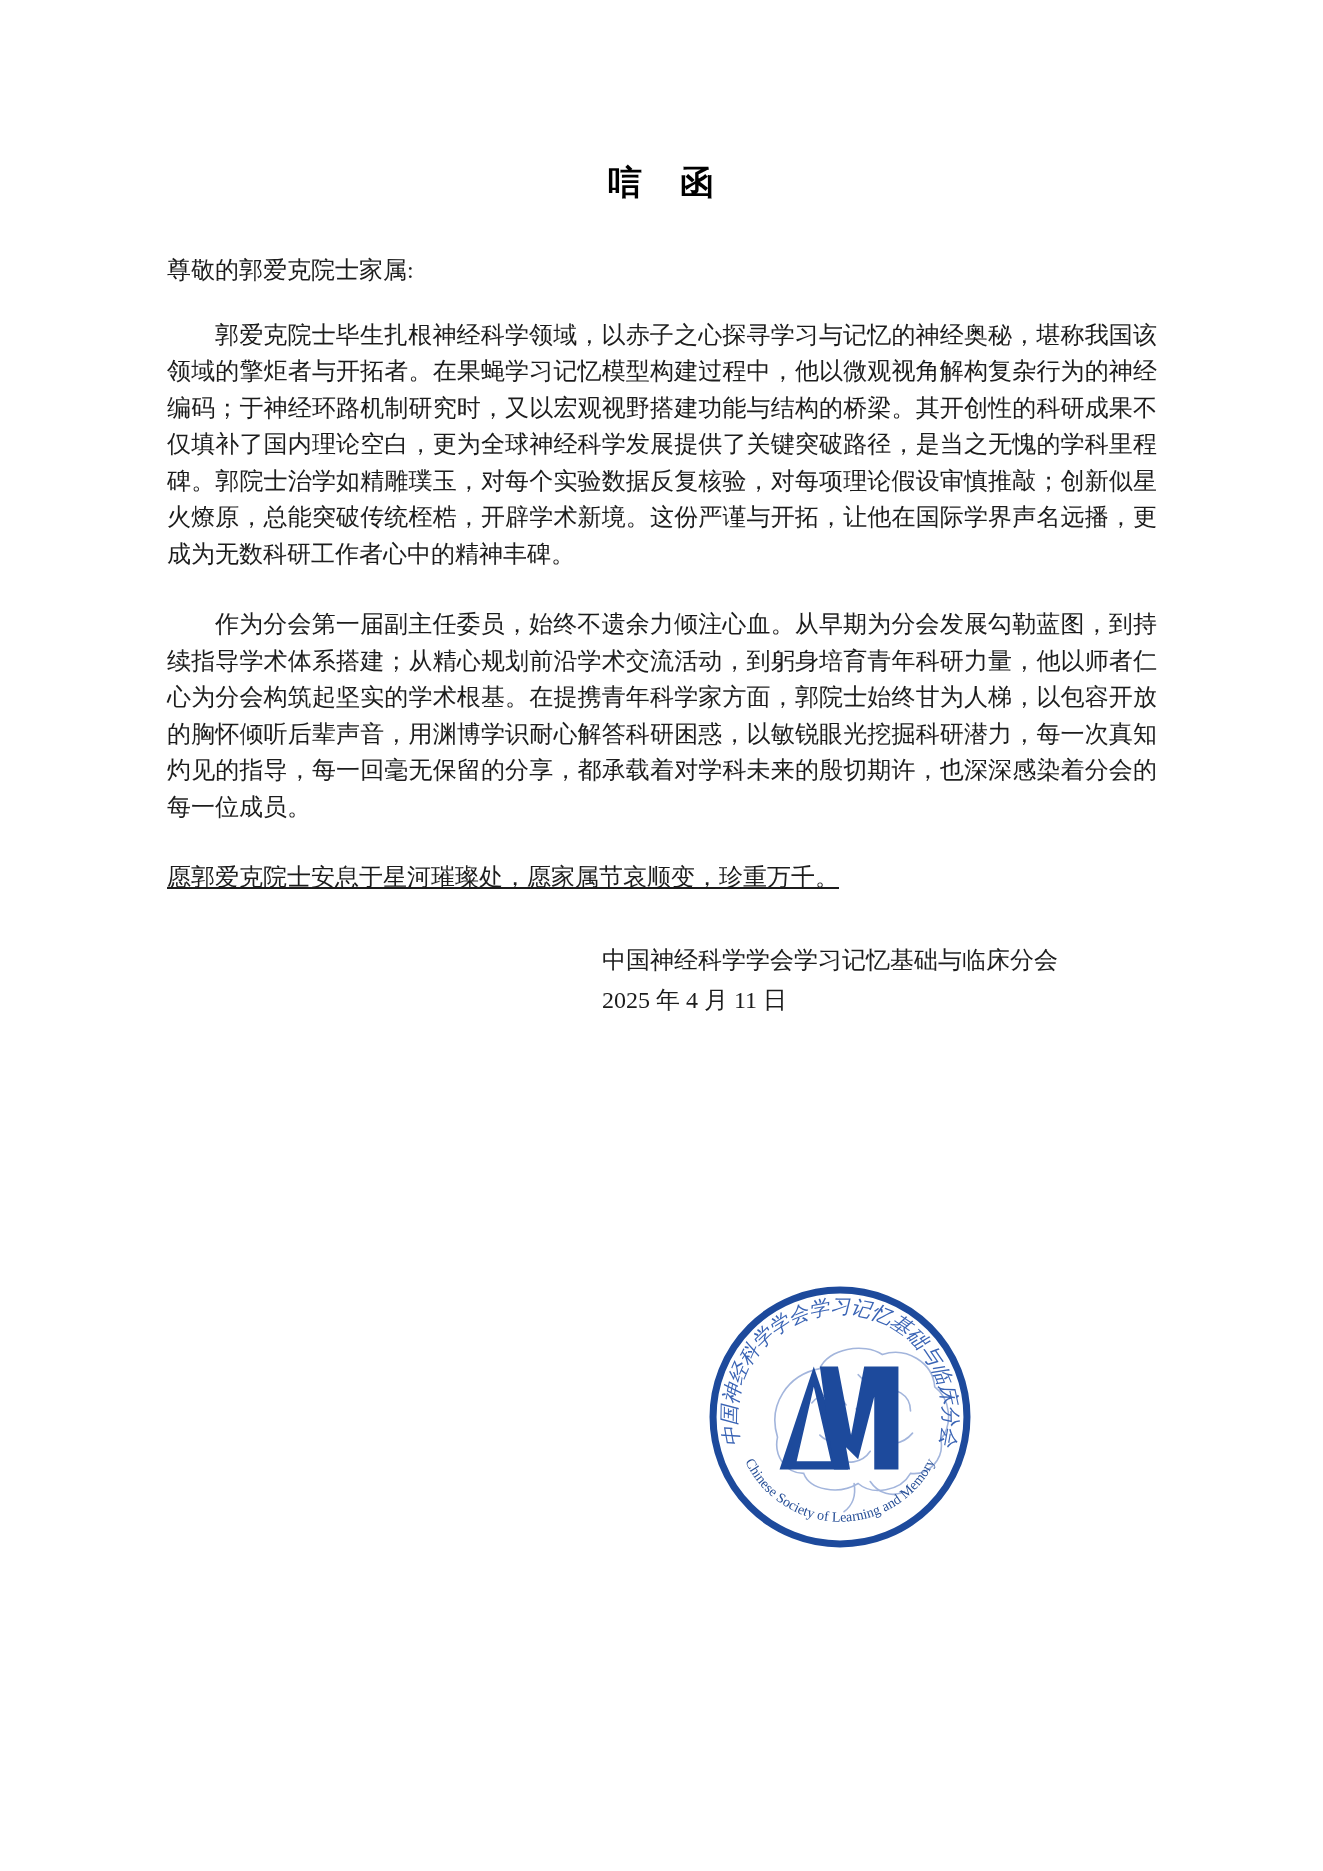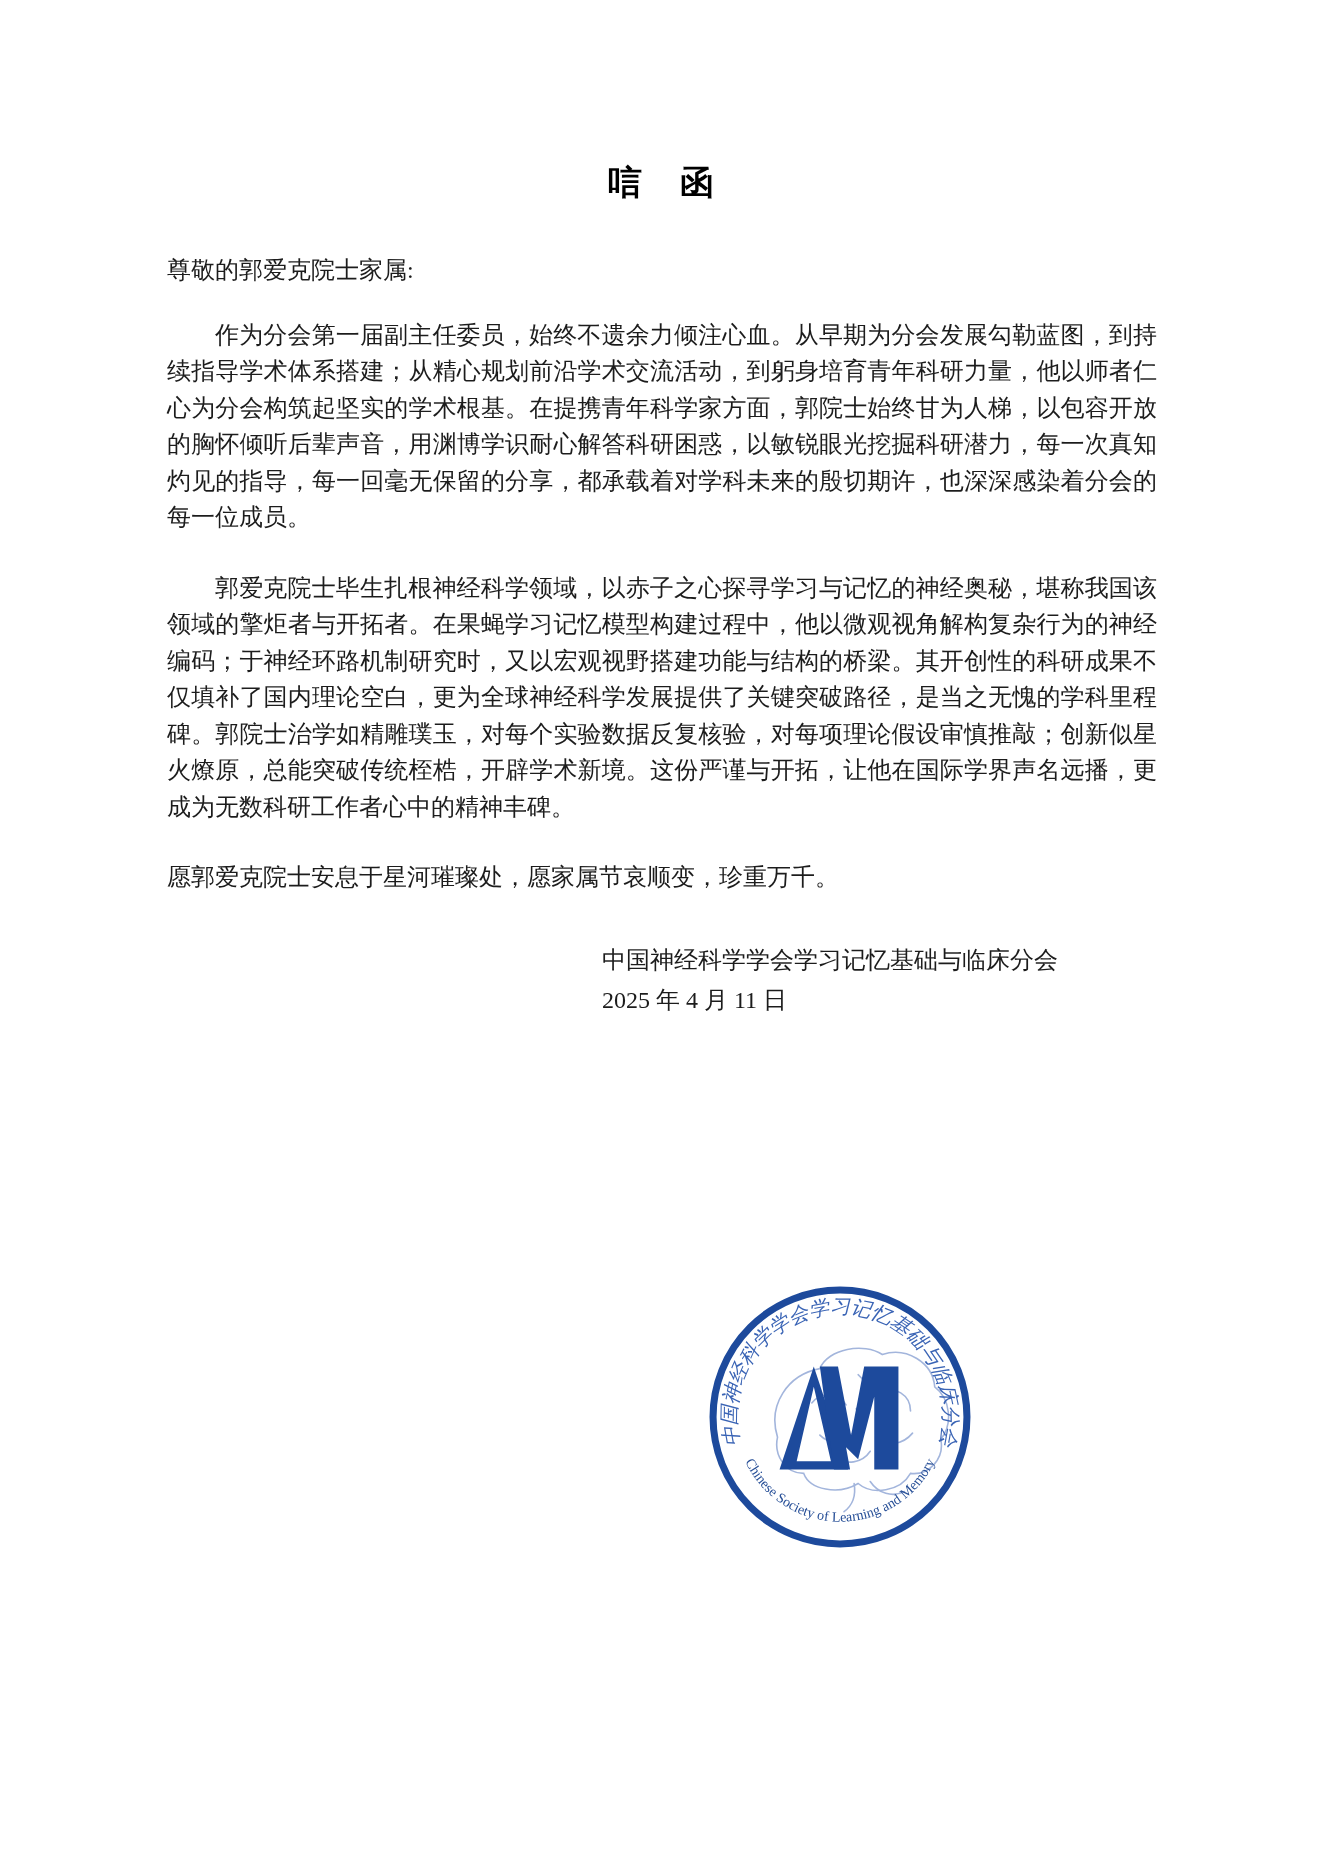--- a/index.html
+++ b/index.html
@@ -38,20 +38,21 @@
     text-align:justify;
     text-justify:inter-character;
     text-indent:2em;
     margin:0 0 34px 0;
   }
   .closing{
     font-size:24px;
     line-height:36.5px;
     text-indent:0;
     margin:16px 0 44px 0;
+    text-decoration:underline;
   }
   .signature{
     font-size:24px;
     line-height:40px;
     padding-left:435px;
     position:relative;
     z-index:1;
   }
   .signature .sig-line{margin:0;}
   .seal{
@@ -65,22 +66,22 @@
   }
 </style>
 </head>
 <body>
 
 <div class="page">
   <h1 class="title">唁　函</h1>
 
   <p class="salutation">尊敬的郭爱克院士家属:</p>
 
+  <p class="para">郭爱克院士毕生扎根神经科学领域，以赤子之心探寻学习与记忆的神经奥秘，堪称我国该领域的擎炬者与开拓者。在果蝇学习记忆模型构建过程中，他以微观视角解构复杂行为的神经编码；于神经环路机制研究时，又以宏观视野搭建功能与结构的桥梁。其开创性的科研成果不仅填补了国内理论空白，更为全球神经科学发展提供了关键突破路径，是当之无愧的学科里程碑。郭院士治学如精雕璞玉，对每个实验数据反复核验，对每项理论假设审慎推敲；创新似星火燎原，总能突破传统桎梏，开辟学术新境。这份严谨与开拓，让他在国际学界声名远播，更成为无数科研工作者心中的精神丰碑。</p>
   <p class="para">作为分会第一届副主任委员，始终不遗余力倾注心血。从早期为分会发展勾勒蓝图，到持续指导学术体系搭建；从精心规划前沿学术交流活动，到躬身培育青年科研力量，他以师者仁心为分会构筑起坚实的学术根基。在提携青年科学家方面，郭院士始终甘为人梯，以包容开放的胸怀倾听后辈声音，用渊博学识耐心解答科研困惑，以敏锐眼光挖掘科研潜力，每一次真知灼见的指导，每一回毫无保留的分享，都承载着对学科未来的殷切期许，也深深感染着分会的每一位成员。</p>
-  <p class="para">郭爱克院士毕生扎根神经科学领域，以赤子之心探寻学习与记忆的神经奥秘，堪称我国该领域的擎炬者与开拓者。在果蝇学习记忆模型构建过程中，他以微观视角解构复杂行为的神经编码；于神经环路机制研究时，又以宏观视野搭建功能与结构的桥梁。其开创性的科研成果不仅填补了国内理论空白，更为全球神经科学发展提供了关键突破路径，是当之无愧的学科里程碑。郭院士治学如精雕璞玉，对每个实验数据反复核验，对每项理论假设审慎推敲；创新似星火燎原，总能突破传统桎梏，开辟学术新境。这份严谨与开拓，让他在国际学界声名远播，更成为无数科研工作者心中的精神丰碑。</p>
 
   <p class="closing">愿郭爱克院士安息于星河璀璨处，愿家属节哀顺变，珍重万千。</p>
 
   <div class="signature">
     <p class="sig-line">中国神经科学学会学习记忆基础与临床分会</p>
     <p class="sig-line">2025 年 4 月 11 日</p>
   </div>
 </div>
 
 <svg class="seal" viewBox="0 0 264 264" xmlns="http://www.w3.org/2000/svg">

